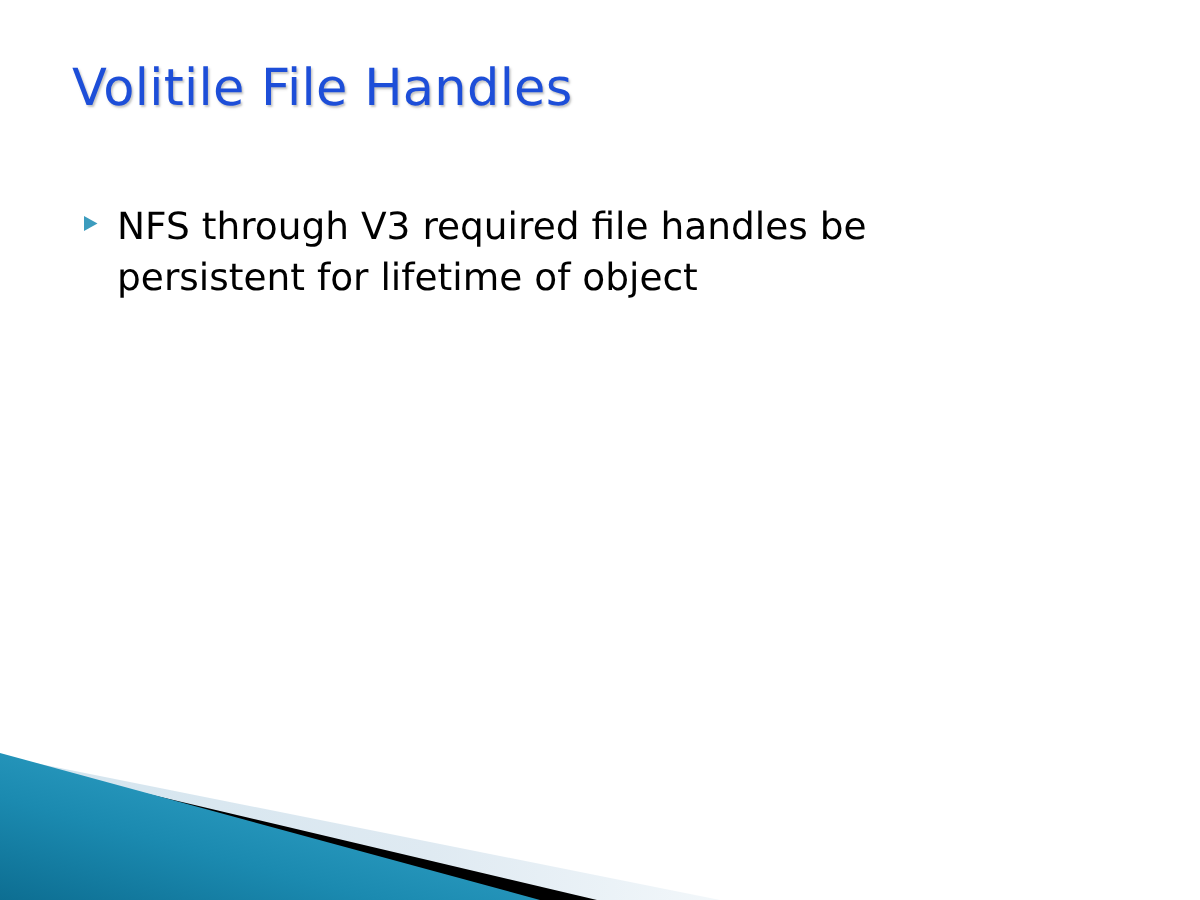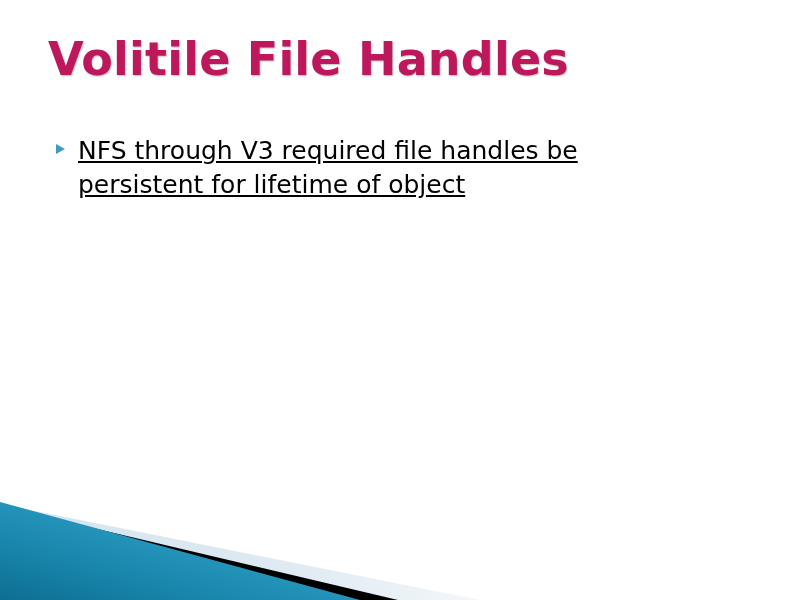--- a/index.html
+++ b/index.html
@@ -23,25 +23,25 @@
     position: absolute;
     left: 48px;
     top: 33px;
     width: 700px;
     height: 62px;
   }
 
   .slide-title {
     margin: 0;
     font-family: "DejaVu Sans", "Liberation Sans", sans-serif;
-    font-size: 46px;
-    font-weight: bold;
+    font-size: 34px;
+    font-weight: normal;
     line-height: 52px;
     letter-spacing: 0.2px;
-    color: #be185d;
+    color: #1d4ed8;
     text-shadow: 1px 1px 1.5px rgba(120,120,120,0.45);
     white-space: nowrap;
   }
 
   
   .body-block {
     position: absolute;
     left: 56px;
     top: 134px;
     width: 660px;
@@ -64,21 +64,20 @@
     border-left: 9px solid #3c9cbe;
   }
 
   .bullet-text {
     display: block;
     font-family: "DejaVu Sans", "Liberation Sans", sans-serif;
     font-size: 25px;
     line-height: 34px;
     color: #000000;
     max-width: 600px;
-    text-decoration: underline;
   }
 
   
   .corner-decoration {
     position: absolute;
     left: 0;
     bottom: 0;
     width: 800px;
     height: 110px;
     pointer-events: none;

